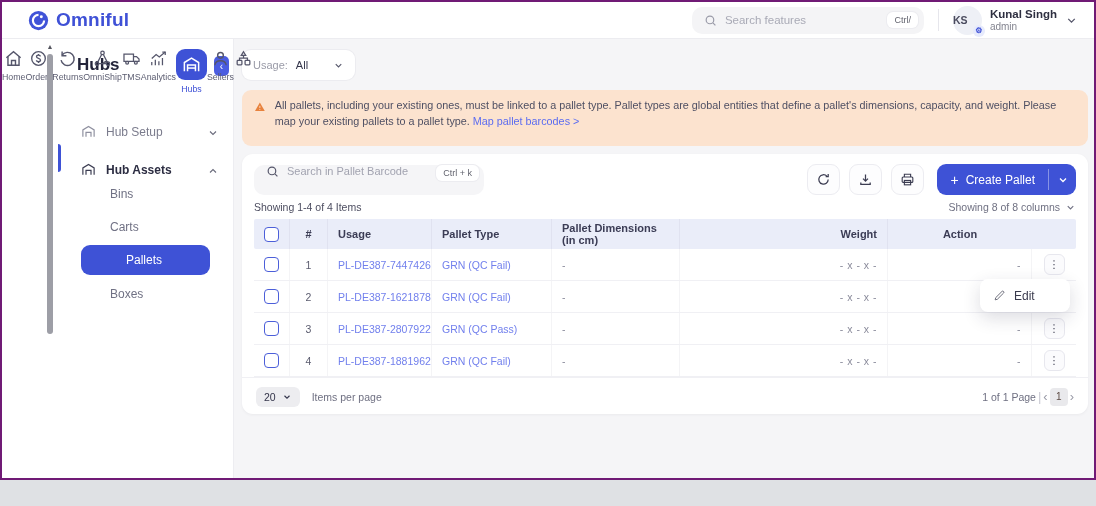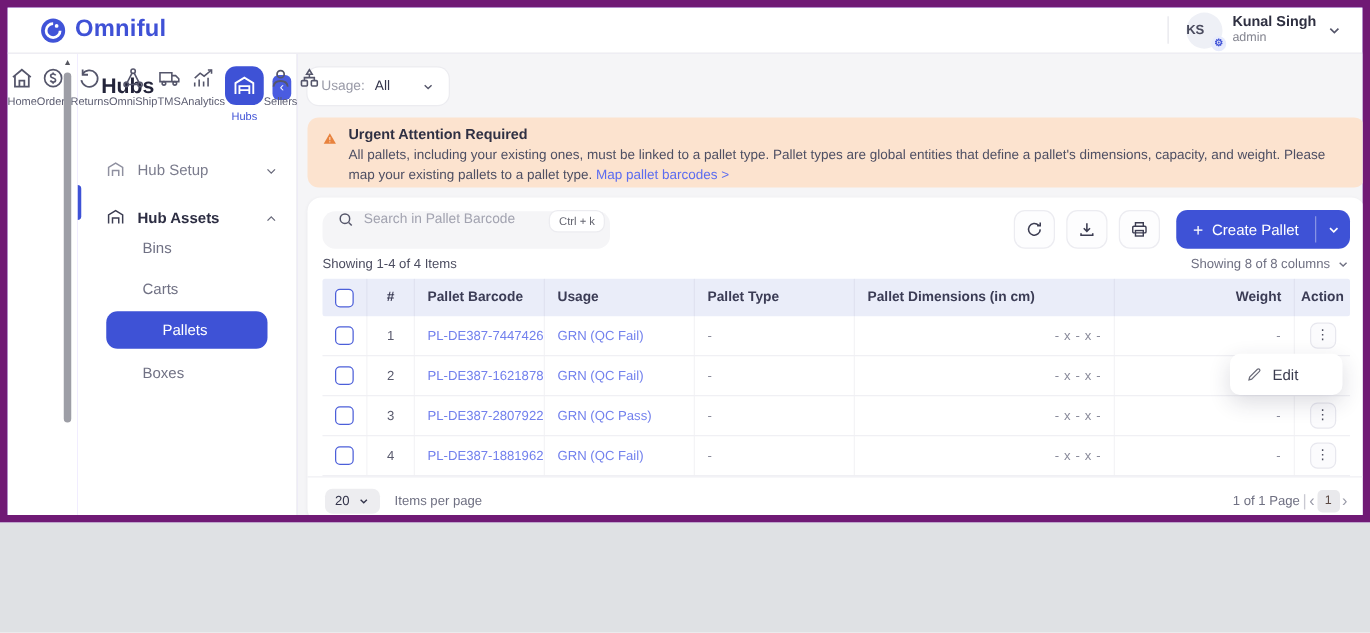--- a/index.html
+++ b/index.html
@@ -1,20 +1,20 @@
 <!DOCTYPE html>
 <html><head>
 <meta charset="utf-8">
 <style>
   * { margin:0; padding:0; box-sizing:border-box; }
   html,body { background:#dfe1e4; }
   body { font-family:"Liberation Sans", sans-serif; }
   .screen{
-    position:relative; width:1096px; height:418px; background:#c4b5fd;
-    border:6px solid #701a75; overflow:hidden; margin:0 auto;
+    position:relative; width:1096px; height:480px; background:#4c1d95;
+    border:2px solid #701a75; overflow:hidden; margin:0 auto;
     color:#3c3d52; font-size:12px;
   }
   svg{ display:block; }
   
   .topbar{ position:absolute; left:0; top:0; width:100%; height:37px; background:#fff;
     border-bottom:1px solid #ececf0; display:flex; align-items:center; padding:0 16px 0 26px; z-index:5;}
   .logo{ display:flex; align-items:center; gap:7px; cursor:pointer; }
   .logo-text{ font-size:19px; font-weight:bold; color:#3f51d6; letter-spacing:.2px; }
   .top-right{ margin-left:auto; display:flex; align-items:center; gap:14px; }
   .top-search{ display:flex; align-items:center; gap:8px; background:#f4f4f6; border-radius:10px;
@@ -142,20 +142,28 @@
   <div class="topbar">
     <div class="logo">
       <svg width="21" height="21" viewBox="0 0 24 24">
         <circle cx="12" cy="12" r="11" fill="#4053d8"></circle>
         <path d="M12 5.6 a6.4 6.4 0 1 0 6.4 6.4" stroke="#fff" stroke-width="2.5" fill="none"></path>
         <circle cx="15.2" cy="7.7" r="1.7" fill="#fff"></circle>
       </svg>
       <span class="logo-text">Omniful</span>
     </div>
     <div class="top-right">
+      <div class="top-search">
+        <svg class="sic" width="13" height="13" viewBox="0 0 24 24" fill="none" stroke="#9a9ba8" stroke-width="2.2">
+          <circle cx="11" cy="11" r="7"></circle>
+            <line x1="16.5" y1="16.5" x2="21" y2="21"></line>
+        </svg>
+        <input type="text" placeholder="Search features" style="">
+        <span class="kbd">Ctrl/</span>
+      </div>
       <div class="top-divider"></div>
       <div class="userbox">
         <div class="avatar">
           <span>KS</span>
           <span class="avatar-badge">⚙</span>
         </div>
         <div>
           <div class="user-name">Kunal Singh</div>
           <div class="user-role">admin</div>
         </div>
@@ -291,21 +299,20 @@
       </svg>
     </div>
 
     <div class="banner">
       <svg width="16" height="16" viewBox="0 0 24 24" style="margin-top:1px">
         <path d="M12 3 L22 20 H2 Z" fill="#e8823d"></path>
         <rect x="11.1" y="9.2" width="1.8" height="5.4" rx=".9" fill="#fce3cf"></rect>
         <circle cx="12" cy="17" r="1.1" fill="#fce3cf"></circle>
       </svg>
       <div>
-        <div class="banner-title">Urgent Attention Required</div>
         <div class="banner-body">
           <span>All pallets, including your existing ones, must be linked to a pallet type. Pallet types are global entities that define a pallet's dimensions, capacity, and weight. Please map your existing pallets to a pallet type.</span>
           <span class="banner-link">Map pallet barcodes &gt;</span>
         </div>
       </div>
     </div>
 
     <div class="card">
       <div class="toolbar">
         <div class="tbl-search">
@@ -360,21 +367,20 @@
           </svg>
         </span>
       </div>
 
       <div class="tbl">
         <div class="trow thead">
           <div class="tcell center">
               <span class="cb"></span>
             </div>
           <div class="tcell center">#</div>
-          <div class="tcell">Pallet Barcode</div>
           <div class="tcell">Usage</div>
           <div class="tcell">Pallet Type</div>
           <div class="tcell">Pallet Dimensions (in cm)</div>
           <div class="tcell right">Weight</div>
           <div class="tcell center">Action</div>
         </div>
 
         <div class="tbody">
           <div class="trow">
             <div class="tcell center">

